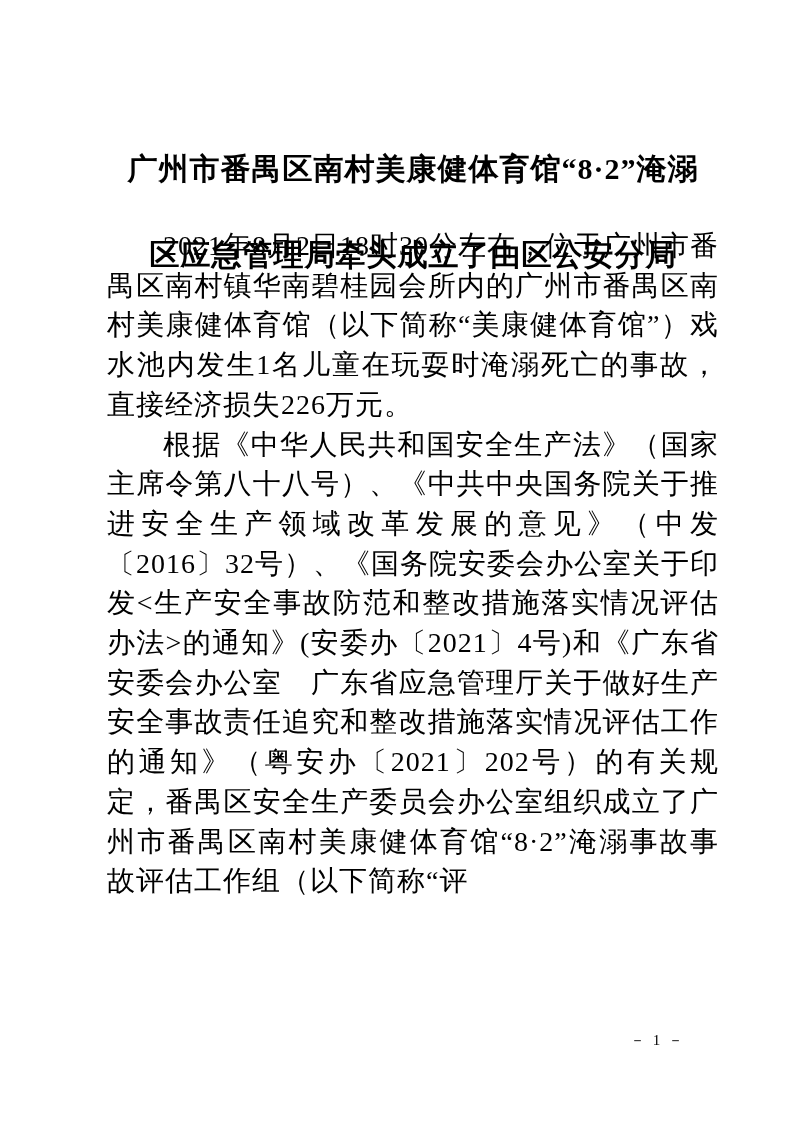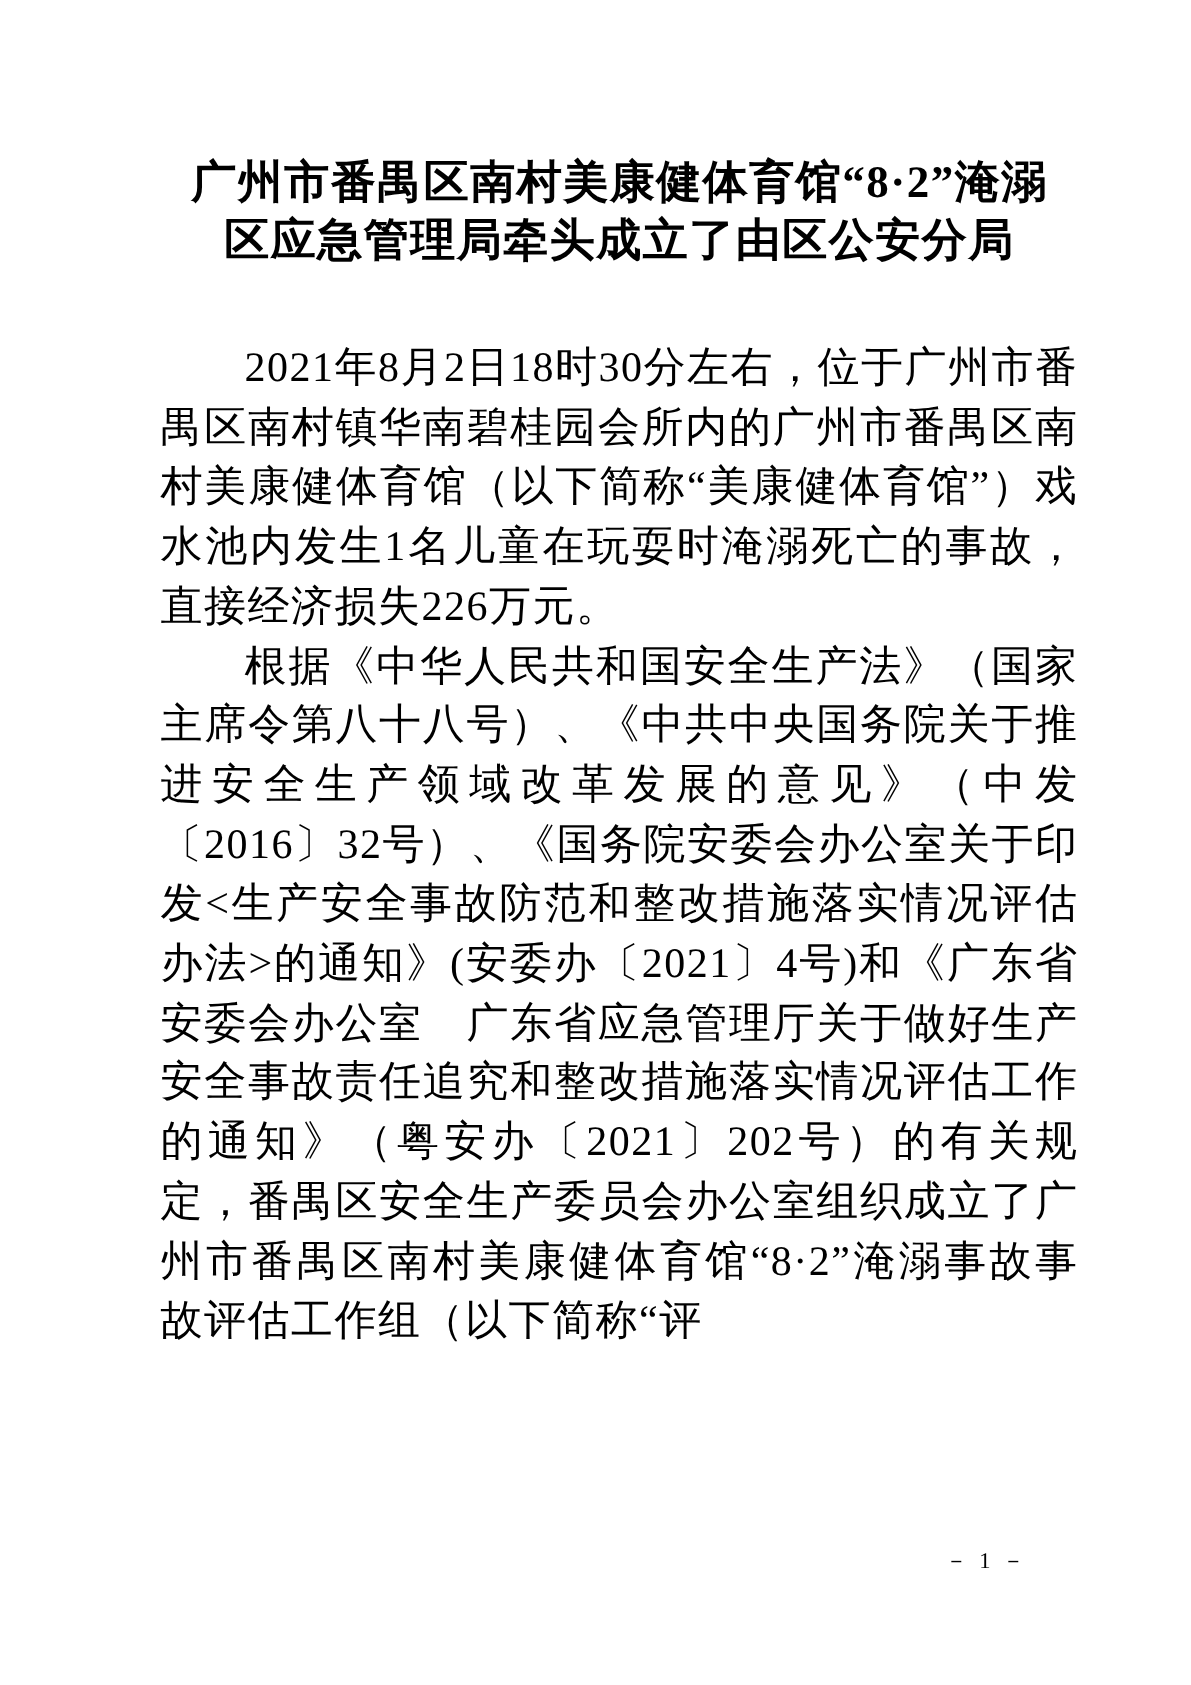--- a/index.html
+++ b/index.html
@@ -24,20 +24,21 @@
     text-align: center;
     font-weight: bold;
     font-size: 30px;
     line-height: 39px;
     letter-spacing: 1px;
     color: #000000;
   }
   .doc-title .title-line {
     display: block;
     white-space: nowrap;
+    margin-top: 47px;
   }
   .doc-body {
     position: absolute;
     left: 107px;
     top: 226px;
     width: 612px;
     font-size: 28px;
     line-height: 39.7px;
     letter-spacing: 1px;
     text-align: justify;

